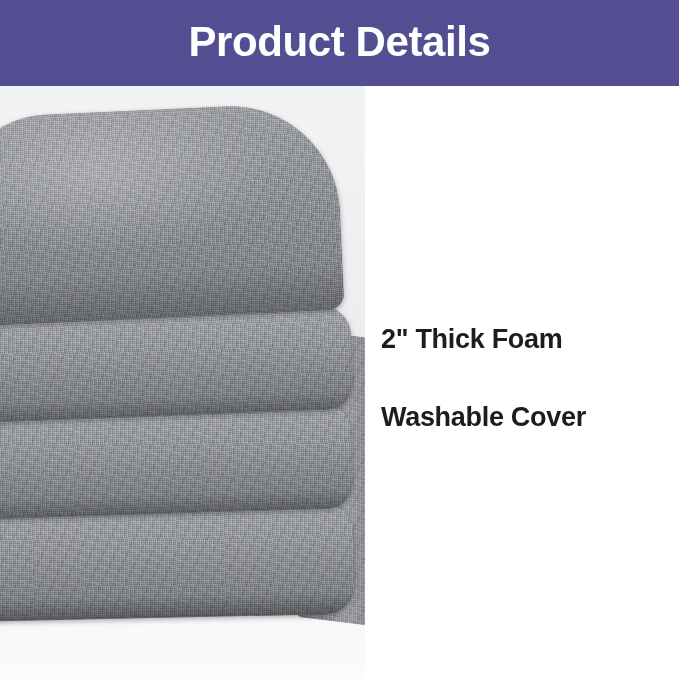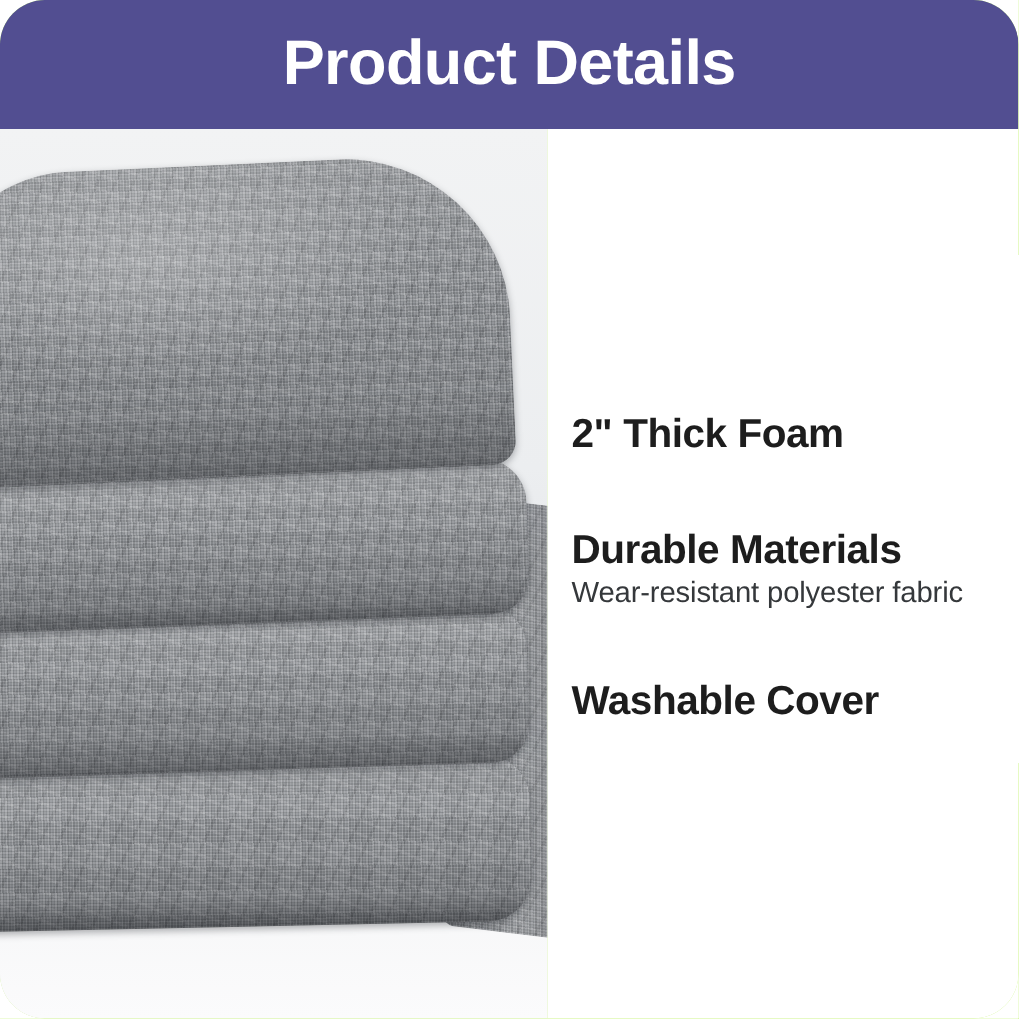--- a/index.html
+++ b/index.html
@@ -8,22 +8,21 @@
     background: #ffffff;
   }
   body {
     font-family: "Liberation Sans", sans-serif;
   }
   #infographic {
     position: relative;
     width: 679px;
     height: 679px;
     overflow: hidden;
-    background: #bef264;
-    border-radius: 30px;
+    background: #4d7c0f;
   }
 
   
   .header-band {
     position: absolute;
     left: 0;
     top: 0;
     width: 679px;
     height: 86px;
     background: #524E91;
@@ -293,24 +292,20 @@
     </div>
   </div>
 
   <div class="feature-panel">
     <div class="feature-list">
 
       <div class="feature-item">
         <p class="feature-title">2" Thick Foam</p>
       </div>
 
-      <div class="feature-item">
-        <p class="feature-title">Durable Materials</p>
-        <p class="feature-desc">Wear-resistant polyester fabric</p>
-      </div>
 
 
       <div class="feature-item">
         <p class="feature-title">Washable Cover</p>
       </div>
 
     </div>
   </div>
 
 </div>

